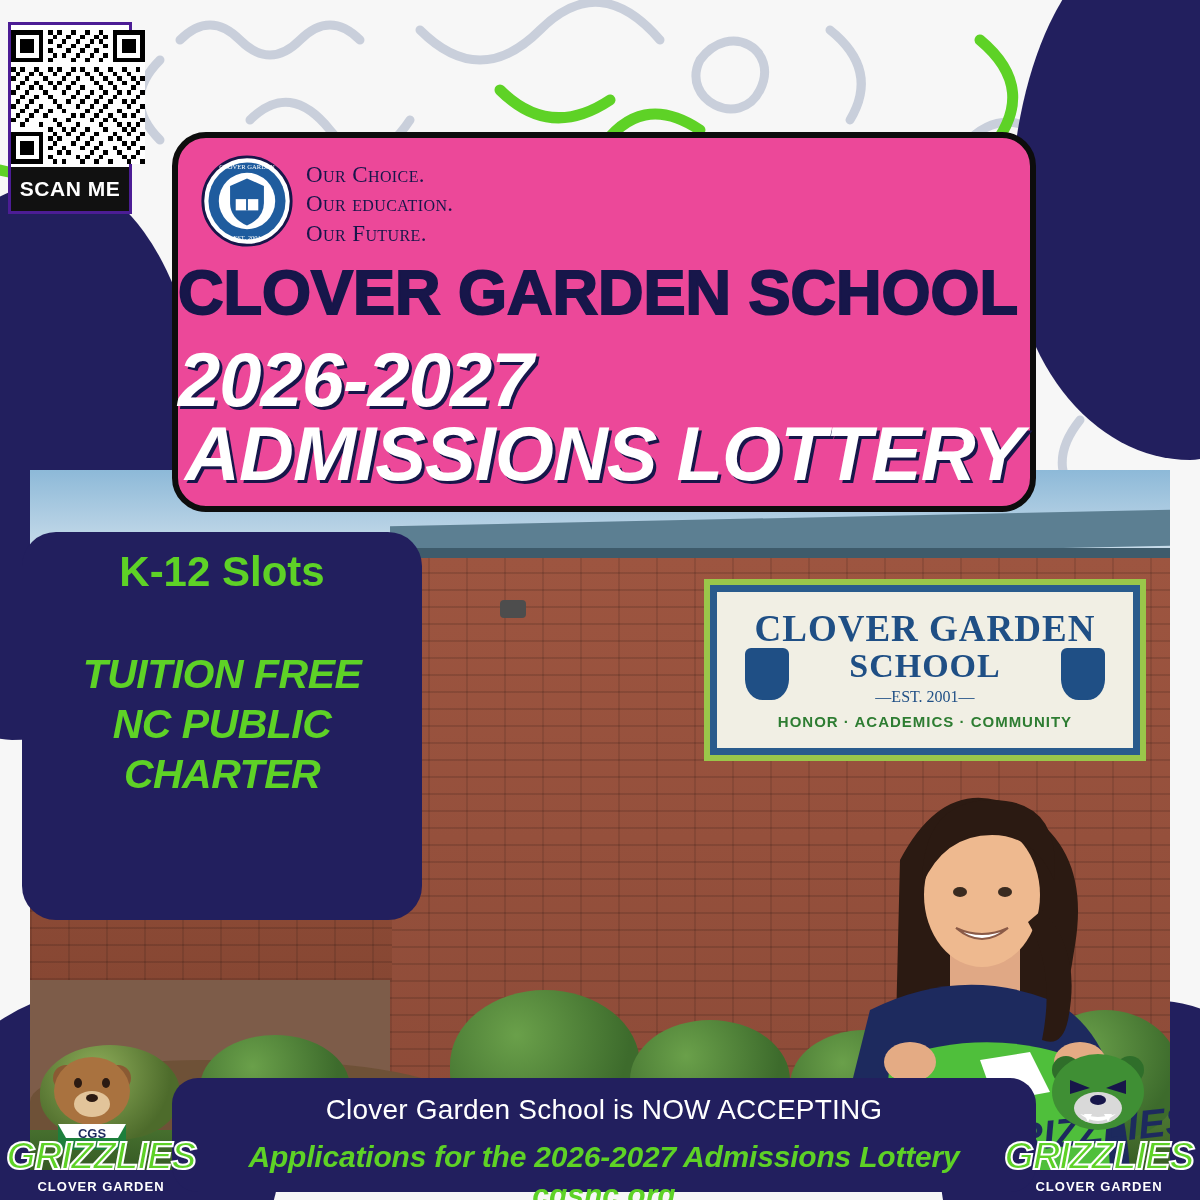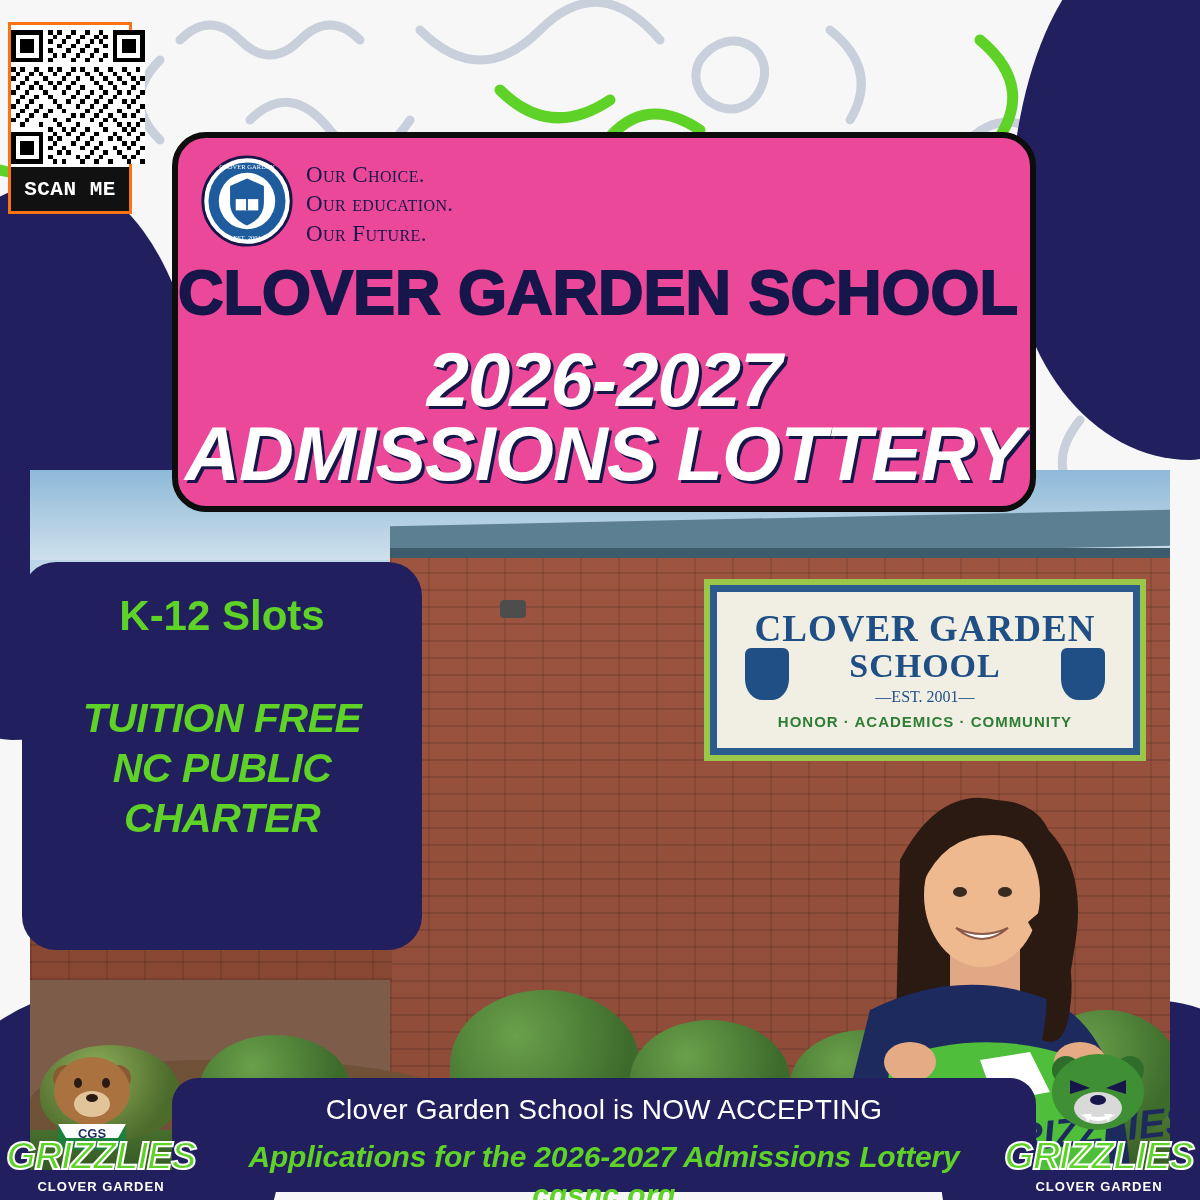--- a/index.html
+++ b/index.html
@@ -65,24 +65,23 @@
   }
 
   
   .qr-box {
     position: absolute;
     left: 8px;
     top: 22px;
     width: 124px;
     height: 192px;
     background: #ffffff;
-    border: 3px solid #f97316;
+    border: 3px solid #4c1d95;
     box-sizing: border-box;
     z-index: 40;
-    font-family: Liberation Mono, monospace;
   }
   .qr-img {
     width: 134px;
     height: 134px;
     margin: 5px auto 0;
     display: block;
     image-rendering: pixelated;
   }
   .qr-label {
     position: absolute;
@@ -207,21 +206,20 @@
     position: absolute; left: 0; right: 0; top: 118px;
     color: #17164a;
     font-family: "Liberation Sans", sans-serif;
     font-weight: bold;
     font-size: 63px;
     letter-spacing: 0px;
     -webkit-text-stroke: 2px #17164a;
   }
   .years {
     position: absolute; left: 0; right: 0; top: 198px;
-    text-align: center;
     color: #ffffff;
     font-family: "Liberation Sans", sans-serif;
     font-weight: bold;
     font-style: italic;
     font-size: 76px;
     letter-spacing: -1px;
     text-shadow: 3px 3px 0 #17164a;
   }
   .lottery {
     position: absolute; left: 0; right: 0; top: 272px;
@@ -232,28 +230,28 @@
     font-style: italic;
     font-size: 76px;
     letter-spacing: -1px;
     text-shadow: 3px 3px 0 #17164a;
   }
 
   
   .info-card {
     position: absolute;
     left: 22px;
-    top: 562px;
+    top: 532px;
     width: 400px;
     height: 388px;
     background: #221f5e;
     border-radius: 34px;
     z-index: 25;
     text-align: center;
-    padding-top: 28px;
+    padding-top: 14px;
     box-sizing: border-box;
   }
   .info-a {
     color: #5ed226;
     font-weight: bold;
     font-size: 42px;
     line-height: 1.22;
     padding: 0 18px;
   }
   .info-b {

